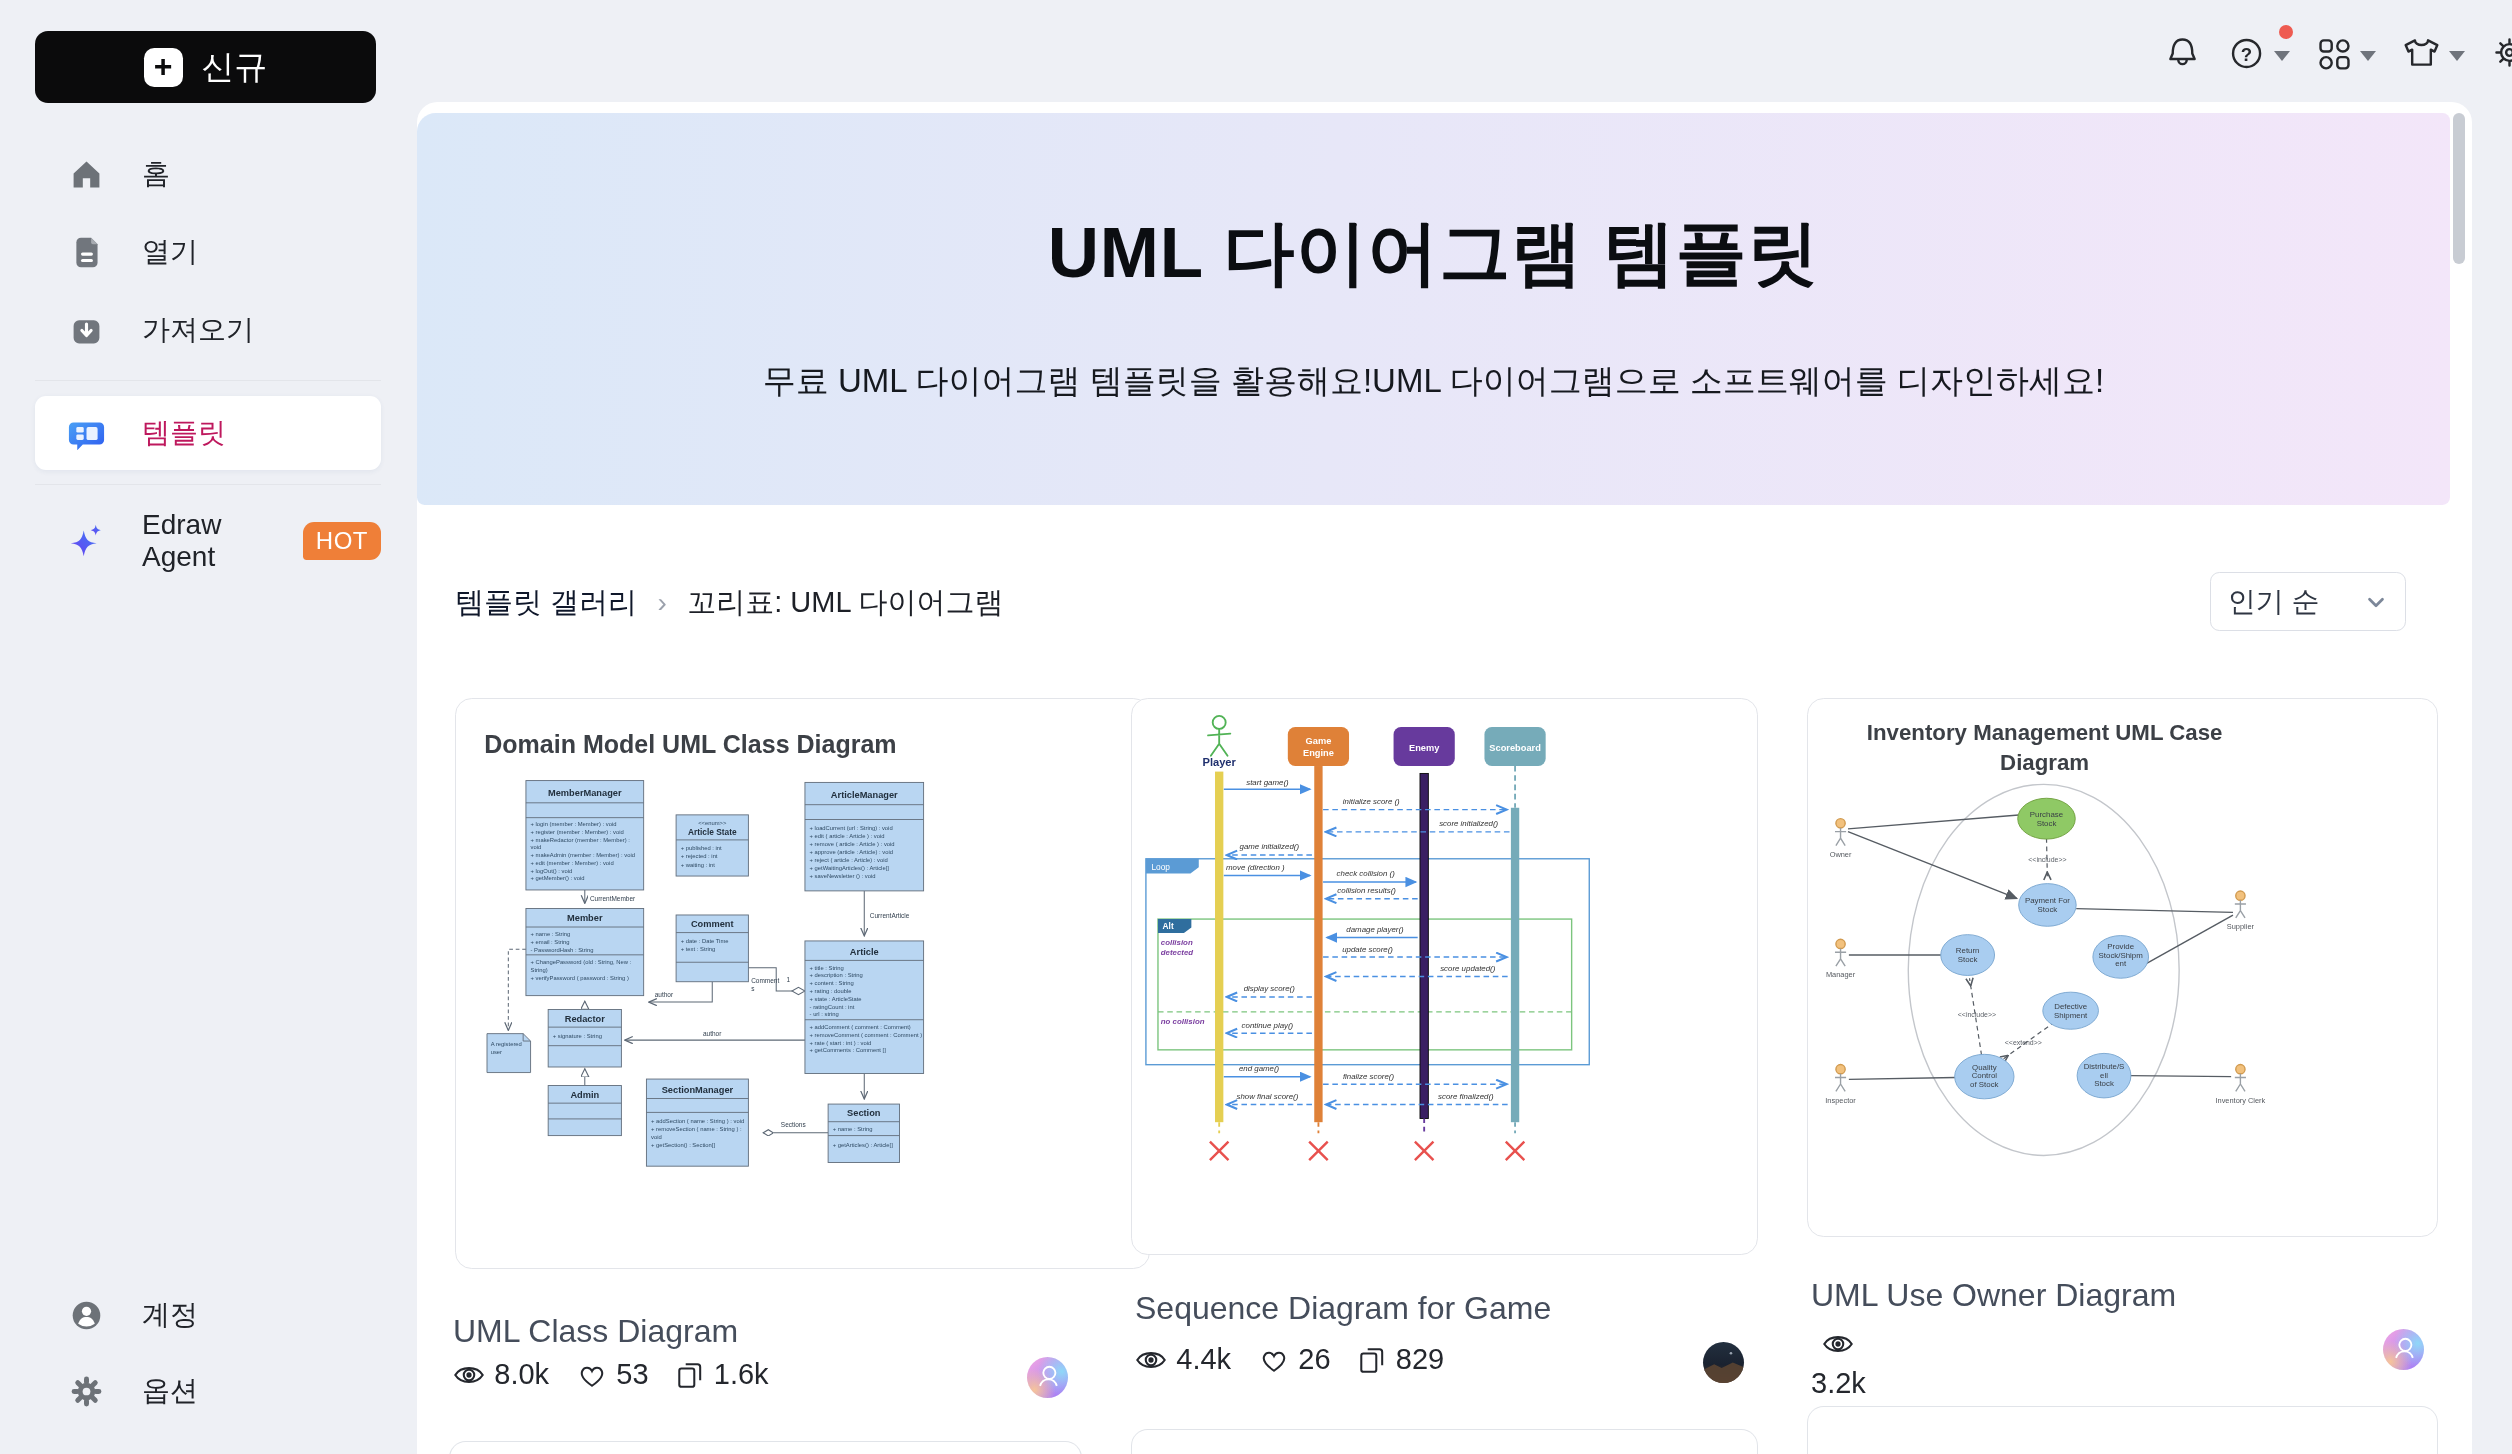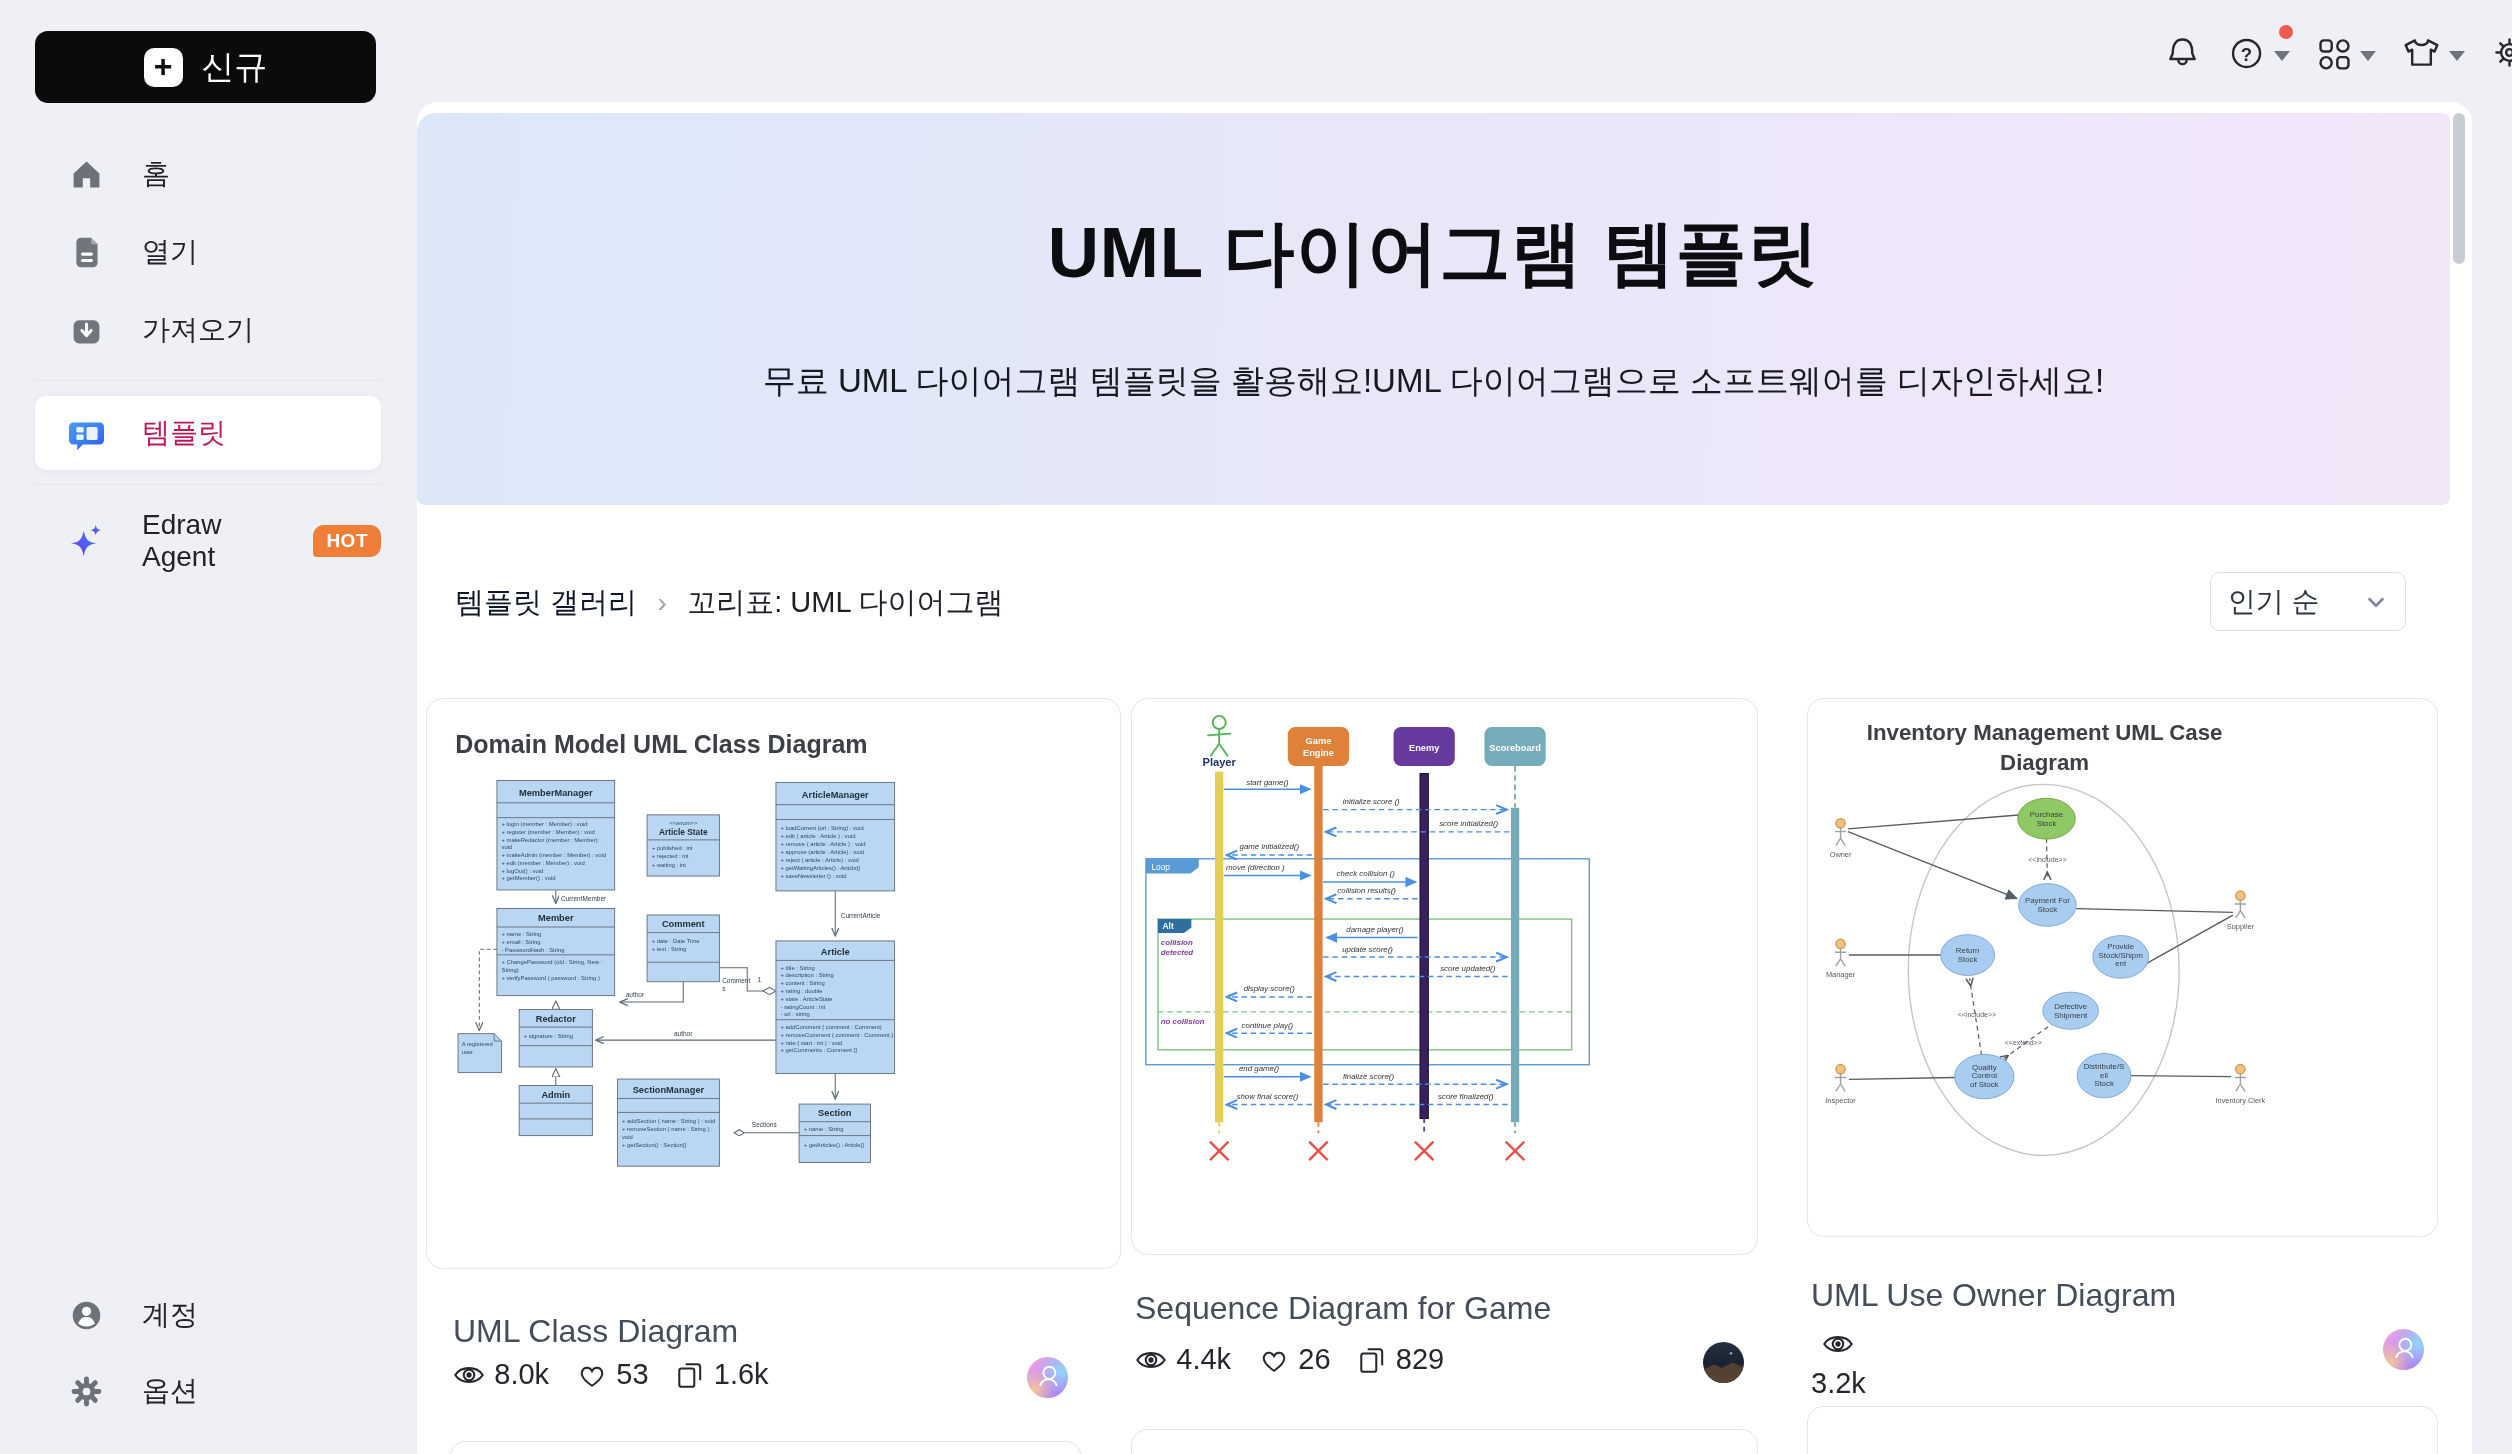--- a/index.html
+++ b/index.html
@@ -15,21 +15,21 @@
   .plus-box { width:39px; height:39px; background:#fff; border-radius:10.2px; display:flex;
     align-items:center; justify-content:center; }
   .plus-box:before { content:""; position:absolute; }
   .plus-glyph { color:#0b0b0c; font-size:32px; font-weight:700; line-height:1; margin-top:-2.8px; }
   .nav-item { position:absolute; left:35px; width:346px; height:74px; display:flex;
     align-items:center; gap:37px; padding-left:33px; cursor:pointer; border-radius:11px;
     font-size:28px; color:#202329; }
   .nav-item .ni-icon { width:37px; height:37px; flex:0 0 37px; display:flex; align-items:center; justify-content:center; }
   .nav-item.active { background:#ffffff; color:#be185d; box-shadow:0 1.9px 5.6px rgba(40,60,120,.06); }
   .side-div { position:absolute; left:35px; width:346px; height:0; border-top:1.9px solid #e3e5ea; }
-  .hot-badge { background:#ef7f38; color:#fff; font-size:19px; font-weight:700;
+  .hot-badge { background:#ef7f38; color:#fff; font-size:24px; font-weight:400;
     padding:4.6px 13px; border-radius:11px 11px 11px 3.7px; margin-left:16.7px; letter-spacing:0.5px; }
 
   
   .topbar { position:absolute; left:2162px; top:20.4px; width:325px; height:65px; display:flex;
     align-items:center; gap:24px; }
   .tb-ic { position:relative; display:flex; align-items:center; cursor:pointer; }
   .caret { width:0; height:0; border-left:8.3px solid transparent; border-right:8.3px solid transparent;
     border-top:10.2px solid #6f747c; margin-left:5.6px; margin-top:5.6px; }
   .red-dot { position:absolute; top:-7.4px; right:-3.7px; width:14px; height:14px; border-radius:50%;
     background:#ee5b51; }
@@ -241,21 +241,21 @@
     </div>
 
     <div class="sort-box">
       <span>인기 순</span>
       <svg width="24" height="24" viewBox="0 0 26 26">
         <path d="M6 10 L13 17 L20 10" fill="none" stroke="#7c8799" stroke-width="3" stroke-linecap="round" stroke-linejoin="round"></path>
       </svg>
     </div>
   </main>
 
-  <div class="thumb" style="left:426px; top:698px; width:695px; height:571px;text-align:right;">
+  <div class="thumb" style="left:455px; top:698px; width:695px; height:571px;text-align:right;">
     <svg width="633" height="571" viewBox="0 0 682 616">
       <defs>
         <marker id="c1a" markerWidth="9" markerHeight="8" refX="7.5" refY="3.5" orient="auto">
             <path d="M0,0 L8,3.5 L0,7" fill="none" stroke="#5d6875" stroke-width="1.2"></path>
           </marker>
         <marker id="c1h" markerWidth="10" markerHeight="9" refX="8" refY="4" orient="auto">
             <path d="M0,0 L8,4 L0,8 Z" fill="#fff" stroke="#5d6875" stroke-width="1.1"></path>
           </marker>
         <marker id="c1d" markerWidth="12" markerHeight="8" refX="10" refY="3.5" orient="auto">
             <path d="M0,3.5 L5,0.5 L10,3.5 L5,6.5 Z" fill="#fff" stroke="#5d6875" stroke-width="1.1"></path>

